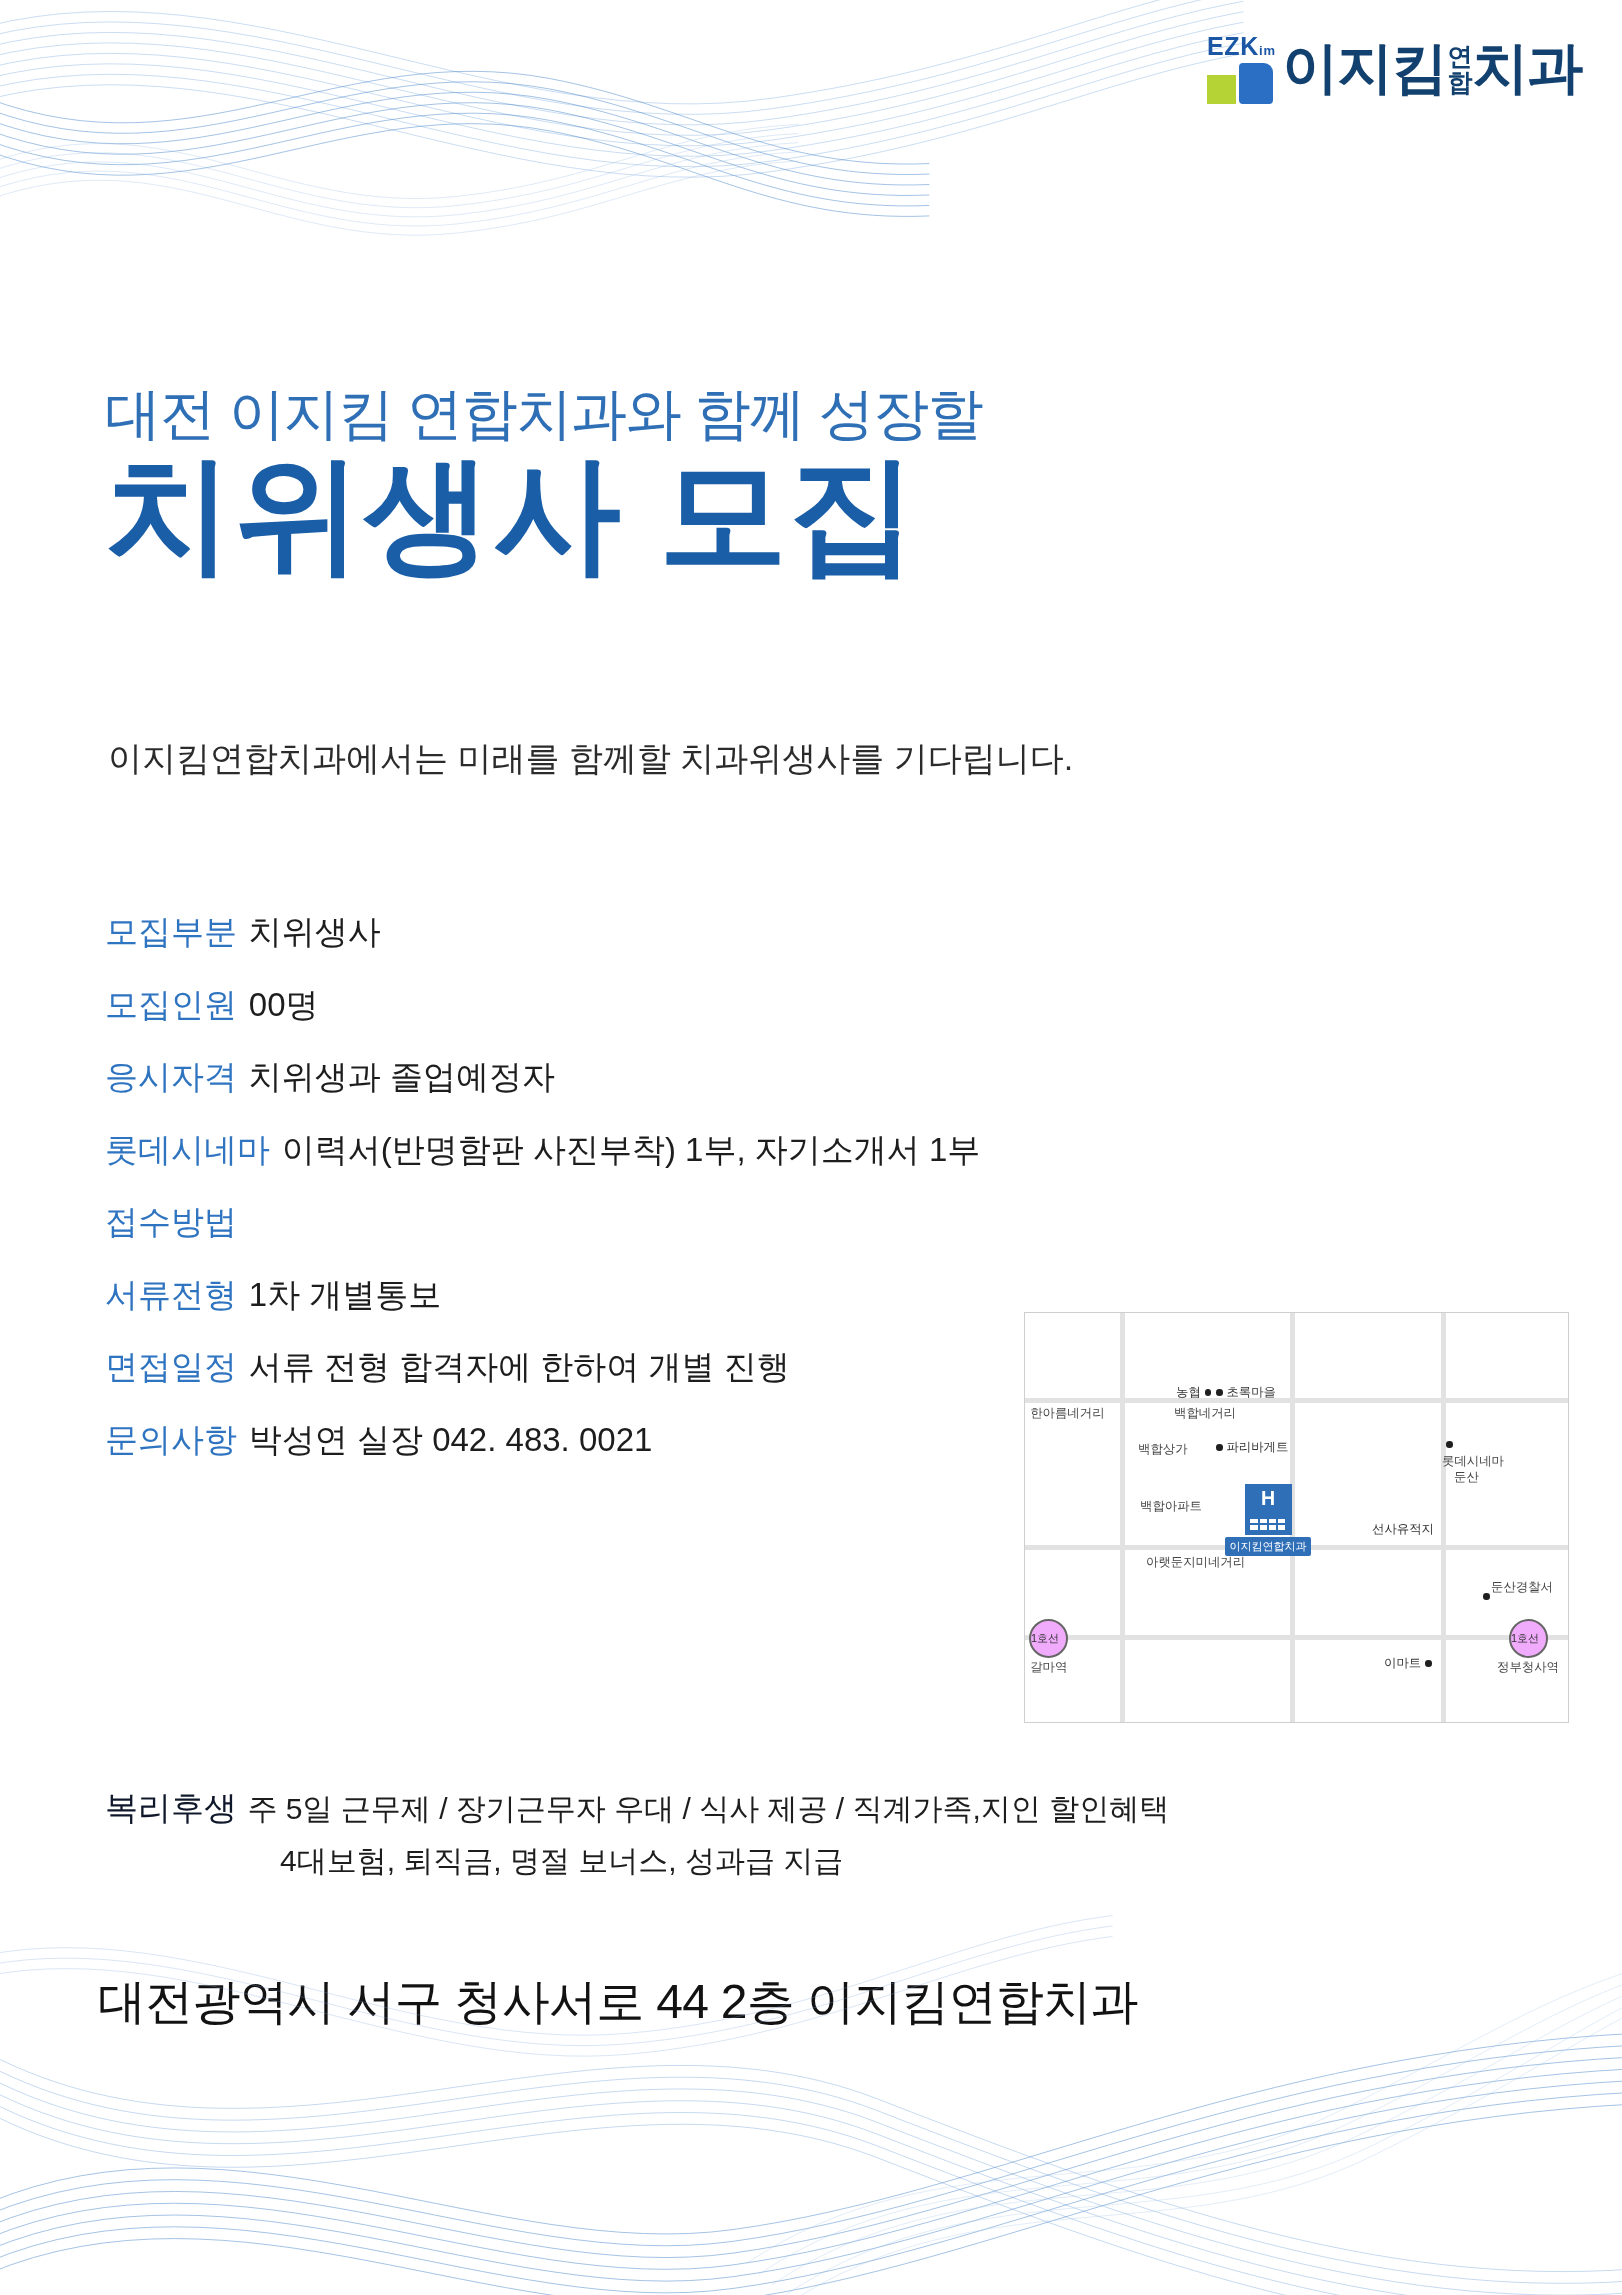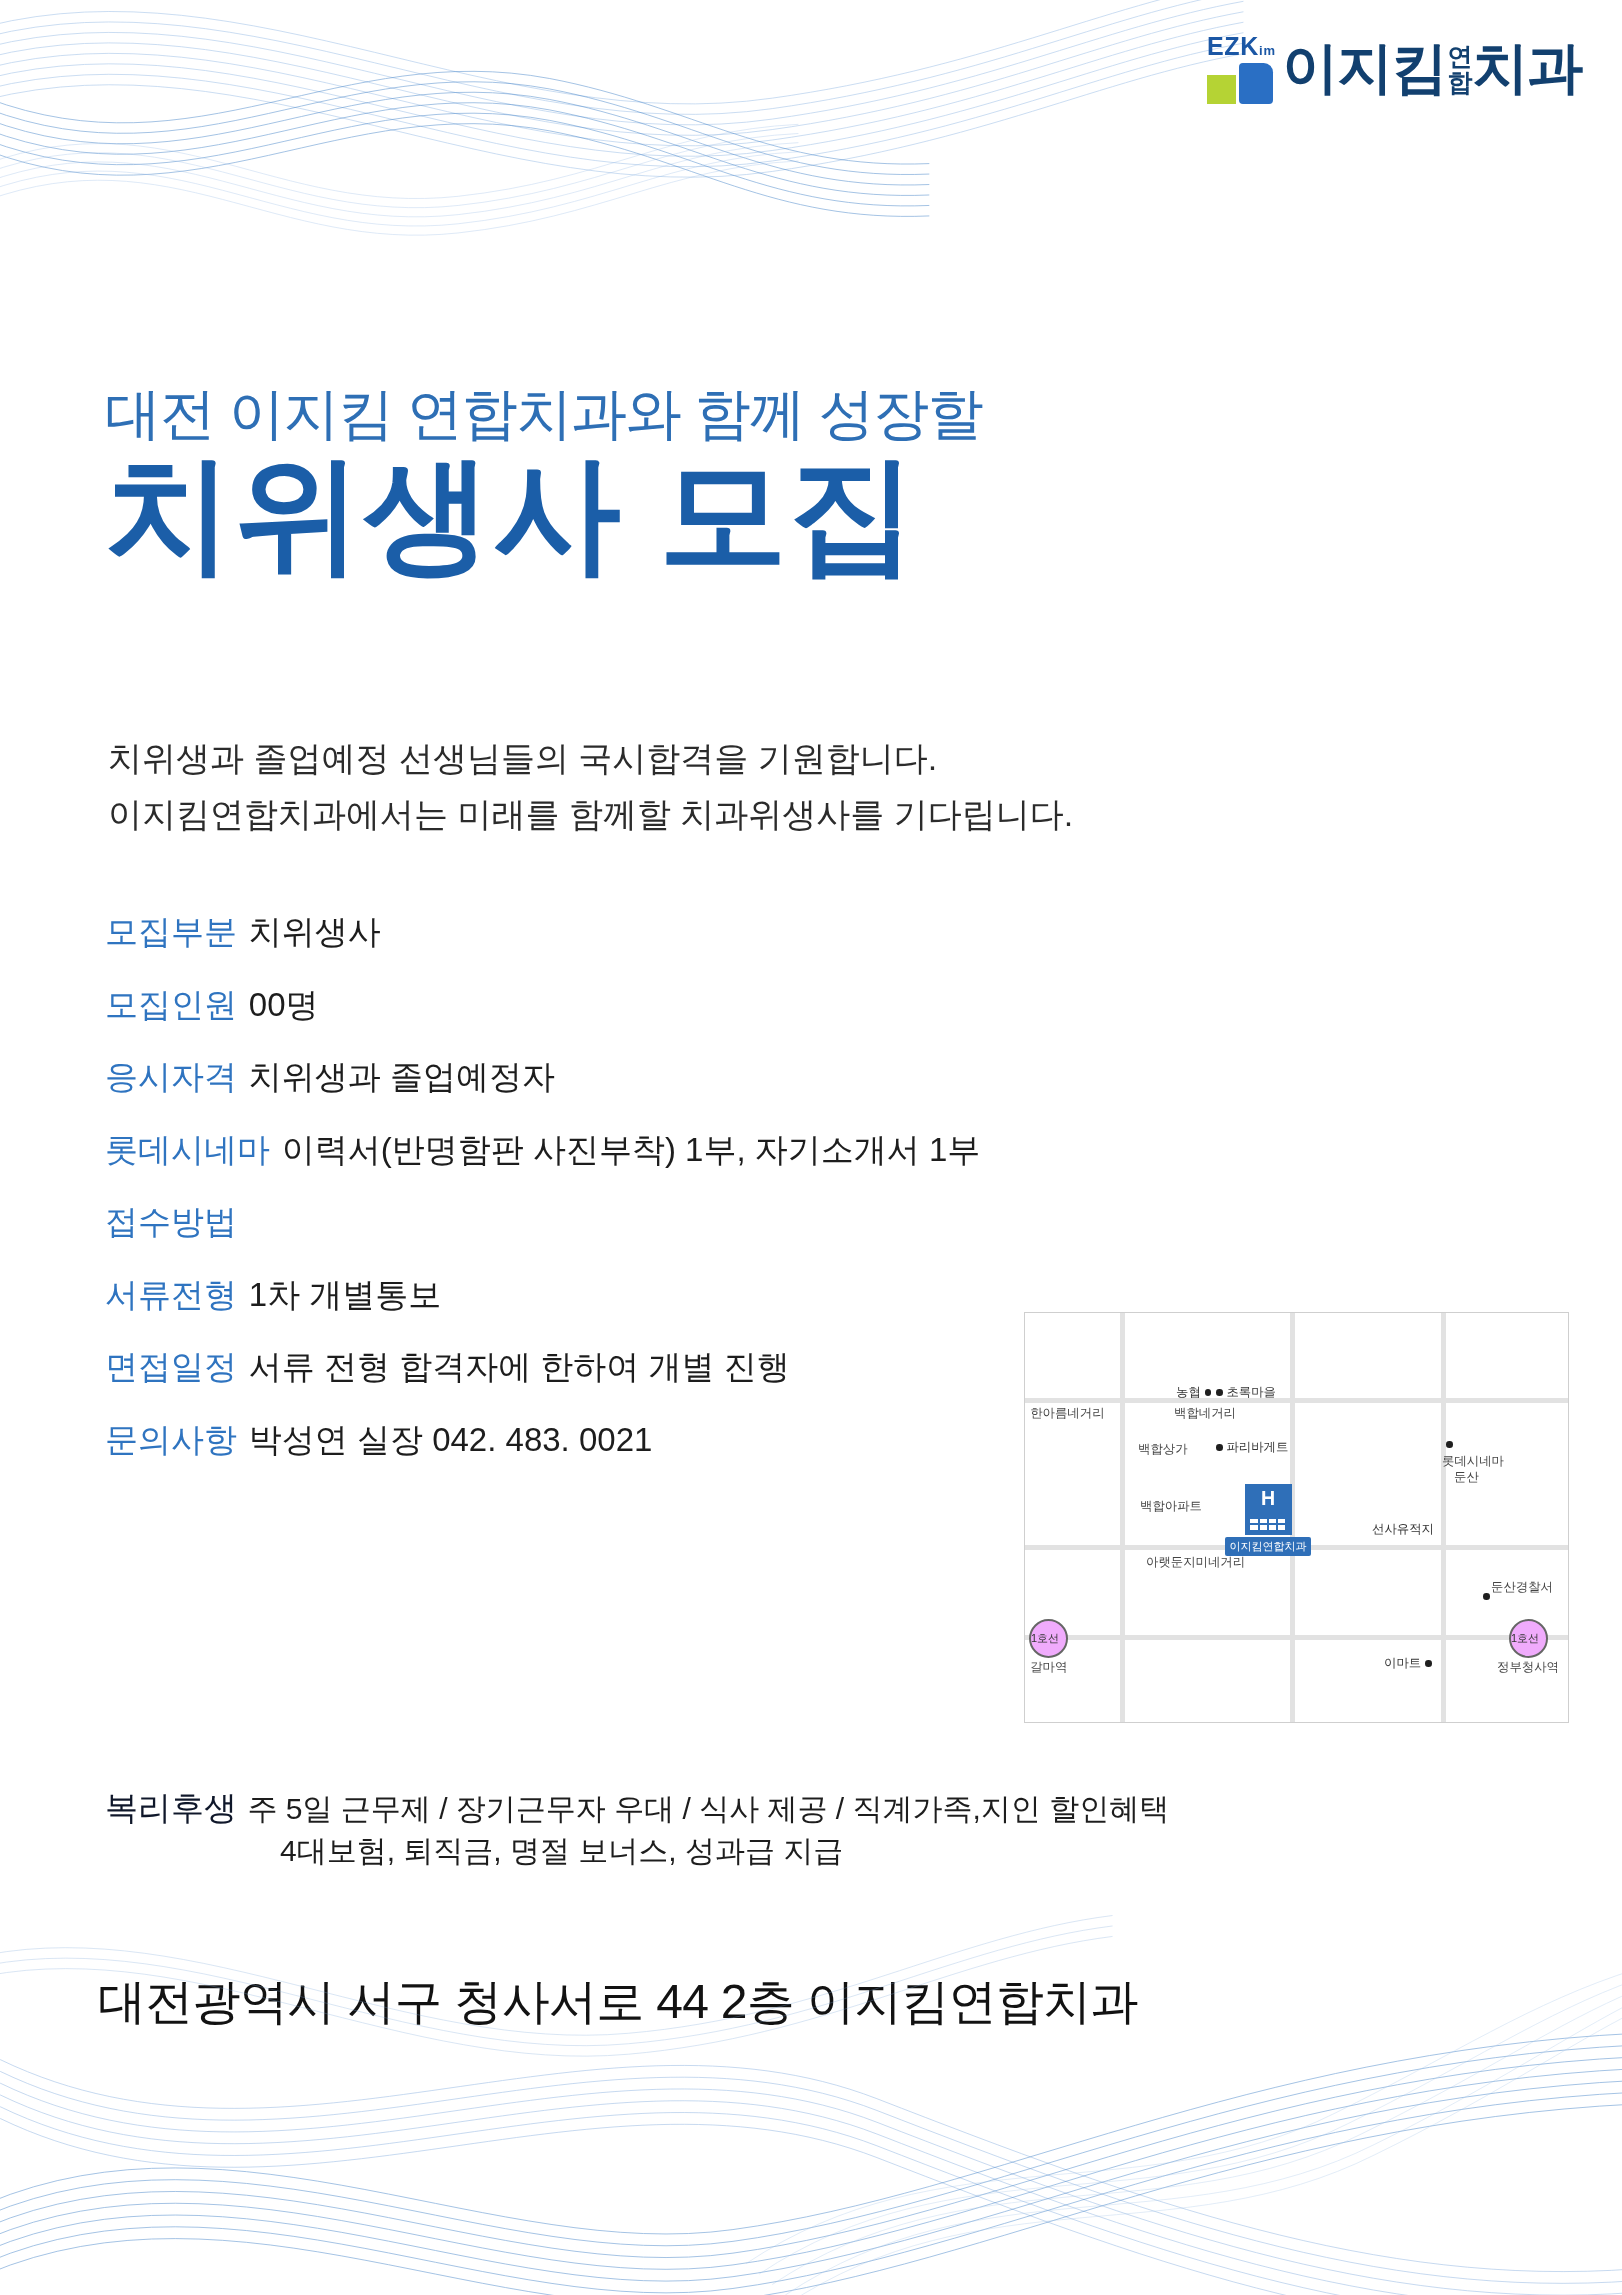--- a/index.html
+++ b/index.html
@@ -156,21 +156,21 @@
   .benefits-label {
     font-size: 33px;
     color: #0f172a;
     margin-right: 10.5px;
   }
   .benefits-text {
     font-size: 30px;
     color: #1d1d1d;
   }
   .benefits-row2 {
-    margin-top: 0;
+    margin-top: 10px;
     margin-left: 175px;
     font-size: 30px;
     color: #1d1d1d;
     white-space: nowrap;
   }
 
   
   .address {
     position: absolute;
     left: 98px;
@@ -333,21 +333,20 @@
         <span>합</span>
       </span>
       <span>치과</span>
     </div>
   </div>
 
   <div class="headline-sub">대전 이지킴 연합치과와 함께 성장할</div>
   <div class="headline-main">치위생사 모집</div>
 
   <div class="intro">
-    <div>치위생과 졸업예정 선생님들의 국시합격을 기원합니다.</div>
     <div>이지킴연합치과에서는 미래를 함께할 치과위생사를 기다립니다.</div>
   </div>
 
   <div class="info-list">
     <div class="info-row">
       <span class="info-label">모집부분</span>
       <span class="info-value">치위생사</span>
     </div>
     <div class="info-row">
       <span class="info-label">모집인원</span>

